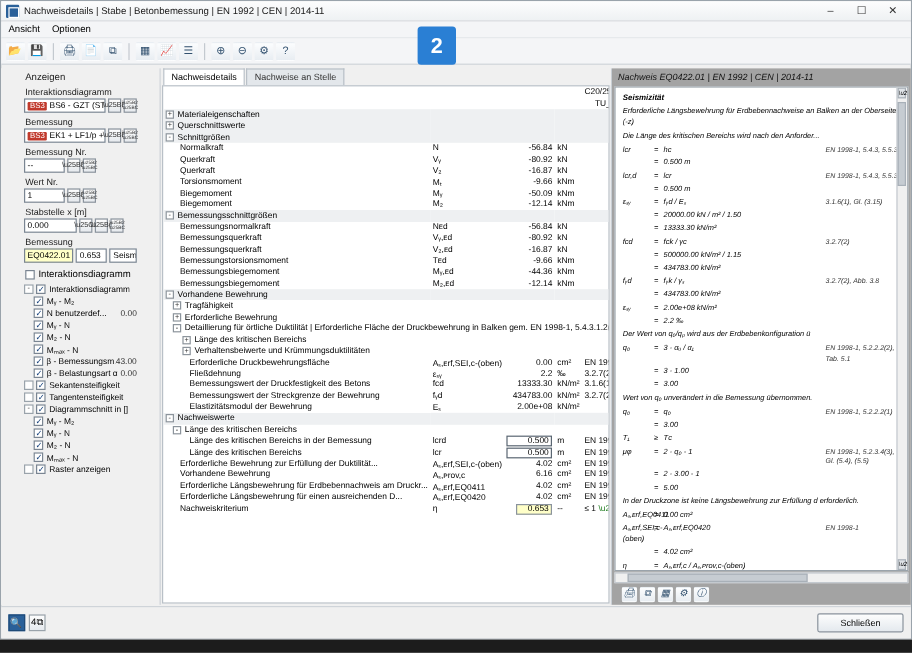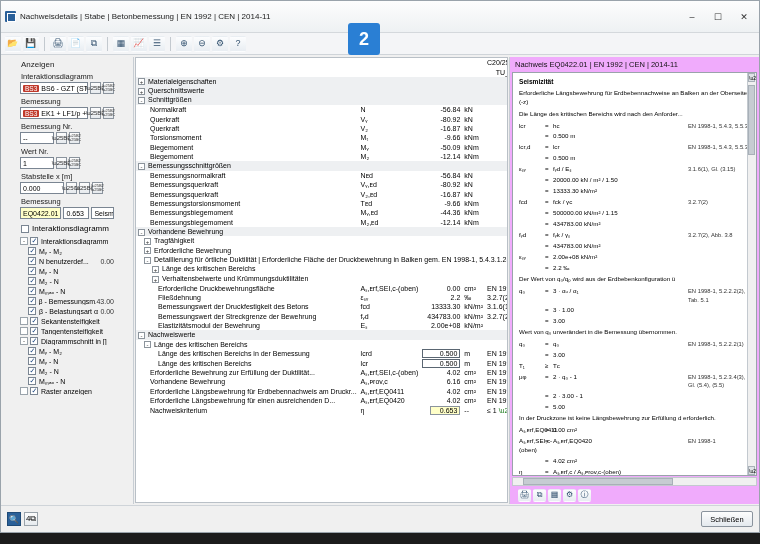--- a/index.html
+++ b/index.html
@@ -9,21 +9,21 @@
     font-family:"Liberation Sans", sans-serif;
     font-size:8px; color:#000;
     background:#f0f0f0;
   }
   .window {
     position:absolute; left:0; top:0; width:760px; height:533px;
     background:#f0f0f0; border:1px solid #9aa3ab;
   }
   
   .titlebar {
-    height:32px; background:linear-gradient(#fdfdfd,#eef1f3);
+    height:17px; background:linear-gradient(#fdfdfd,#eef1f3);
     border-bottom:1px solid #d4d8dc;
     display:flex; align-items:center; padding:0 2px;
   }
   .titlebar .app-ico {
     width:11px; height:11px; margin:0 4px 0 2px;
     background:#2a6099; border-radius:1px; position:relative;
   }
   .titlebar .app-ico:after{
     content:""; position:absolute; left:2px; top:2px; width:7px; height:7px;
     border:1px solid #fff;
@@ -158,22 +158,23 @@
     min-width:38px; text-align:right; padding:0 2px;
   }
   .yellowcell {
     background:#ffffc8; border:1px solid #8a939d; display:inline-block;
     min-width:30px; text-align:right; padding:0 2px;
   }
   .chkmark { color:#1a7a1a; }
 
   
   .right-panel {
-    width:249px; background:#f0abfc; display:flex; flex-direction:column;
+    width:249px; background:#a3a3a3; display:flex; flex-direction:column;
     padding:1px 2px 2px 2px;
+    font-style:italic;
   }
   .rp-head {
     font-size:7.5px; padding:2px 2px 3px 3px; color:#111; white-space:nowrap;
   }
   .rp-doc {
     flex:1; background:#fff; border:1px solid #9aa3ab; overflow:hidden;
     position:relative; padding:4px 6px; font-size:6.2px; line-height:1.45;
   }
   .rp-doc h4 { font-size:6.6px; margin:0 0 2px 0; font-weight:bold; }
   .rp-doc p { margin:0 0 3px 0; }
@@ -203,21 +204,21 @@
     position:absolute; left:0; right:0; bottom:0; height:27px;
     background:#f0f0f0; border-top:1px solid #cfd4d9;
     display:flex; align-items:center; padding:0 6px;
   }
   .sb-ico {
     width:14px; height:14px; border:1px solid #9aa3ab; background:linear-gradient(#fdfdfd,#e6eaee);
     display:flex; align-items:center; justify-content:center; font-size:8px; margin-right:3px;
   }
   .sb-blue { background:#2a6099; color:#fff; border-color:#1f4a77; }
   .btn-close {
-    margin-left:auto; width:52px; height:16px; font-size:7.5px;
+    margin-left:auto; width:72px; height:16px; font-size:7.5px;
     border:1px solid #8a939d; background:linear-gradient(#fdfdfd,#e4e9ee);
     display:flex; align-items:center; justify-content:center; border-radius:2px;
   }
   .taskbar {
     position:absolute; left:0; bottom:0; width:760px; height:11px; background:#1c1c1c;
   }
 </style>
 </head>
 <body>
 
@@ -226,20 +227,24 @@
   <div class="titlebar">
     <div class="app-ico"></div>
     <div class="title-text">Nachweisdetails | Stabe | Betonbemessung | EN 1992 | CEN | 2014-11</div>
     <div class="win-btns">
       <div class="win-btn">–</div>
       <div class="win-btn">☐</div>
       <div class="win-btn close">✕</div>
     </div>
   </div>
 
+  <div class="menubar">
+    <span>Ansicht</span>
+    <span>Optionen</span>
+  </div>
 
   <div class="toolbar">
     <div class="tb-btn">📂</div>
     <div class="tb-btn">💾</div>
     <div class="tb-sep"></div>
     <div class="tb-btn">🖨</div>
     <div class="tb-btn">📄</div>
     <div class="tb-btn">⧉</div>
     <div class="tb-sep"></div>
     <div class="tb-btn">▦</div>
@@ -403,20 +408,24 @@
           </div>
         <div class="tnode">
             <span class="exp"> </span>
             <span class="chk2 on"></span>
             <span class="lbl">Raster anzeigen</span>
           </div>
       </div>
     </div>
 
     <div class="center-panel">
+      <div class="tabs">
+        <div class="tab active">Nachweisdetails</div>
+        <div class="tab">Nachweise an Stelle</div>
+      </div>
       <div class="grid-wrap">
         <table class="detail">
           <tbody>
               <tr>
             <td class="c-lbl"></td>
                 <td class="c-sym"></td>
                 <td class="c-val"></td>
                 <td class="c-unit"></td>
             <td class="c-ref" style="text-align:right">C20/25 | EN 1992-1-1:2004/A1:2014</td>
           </tr>

